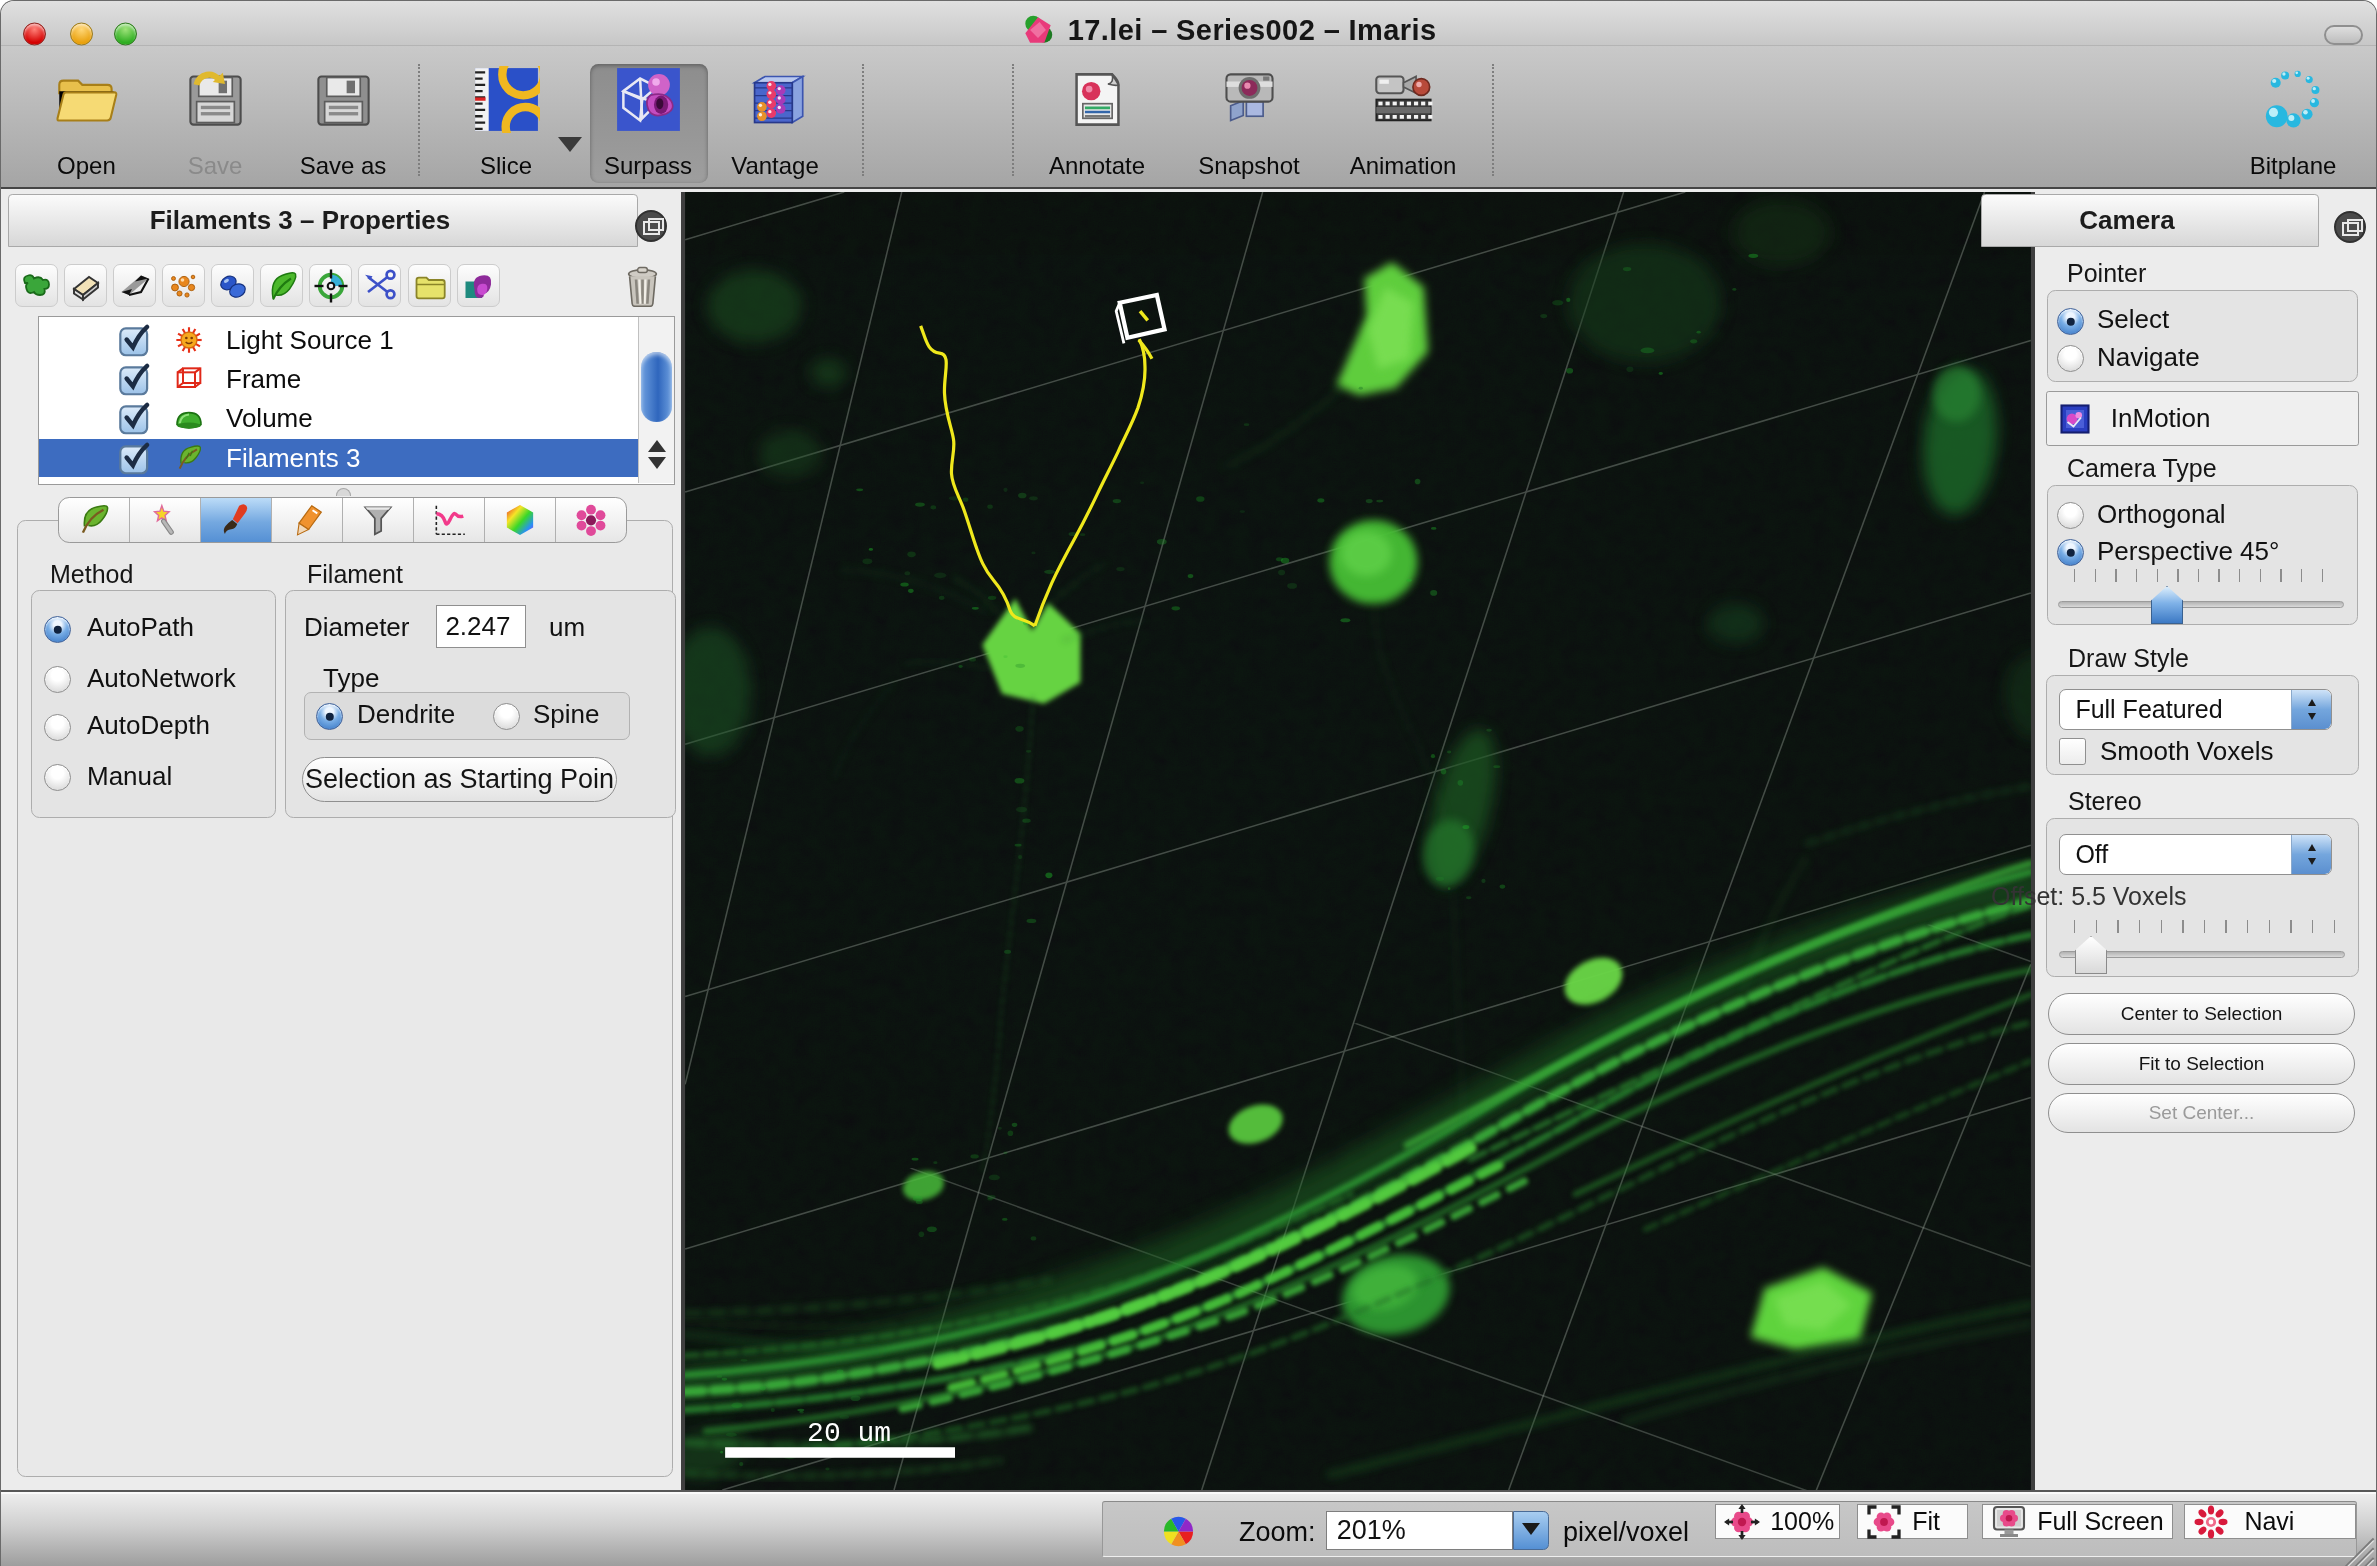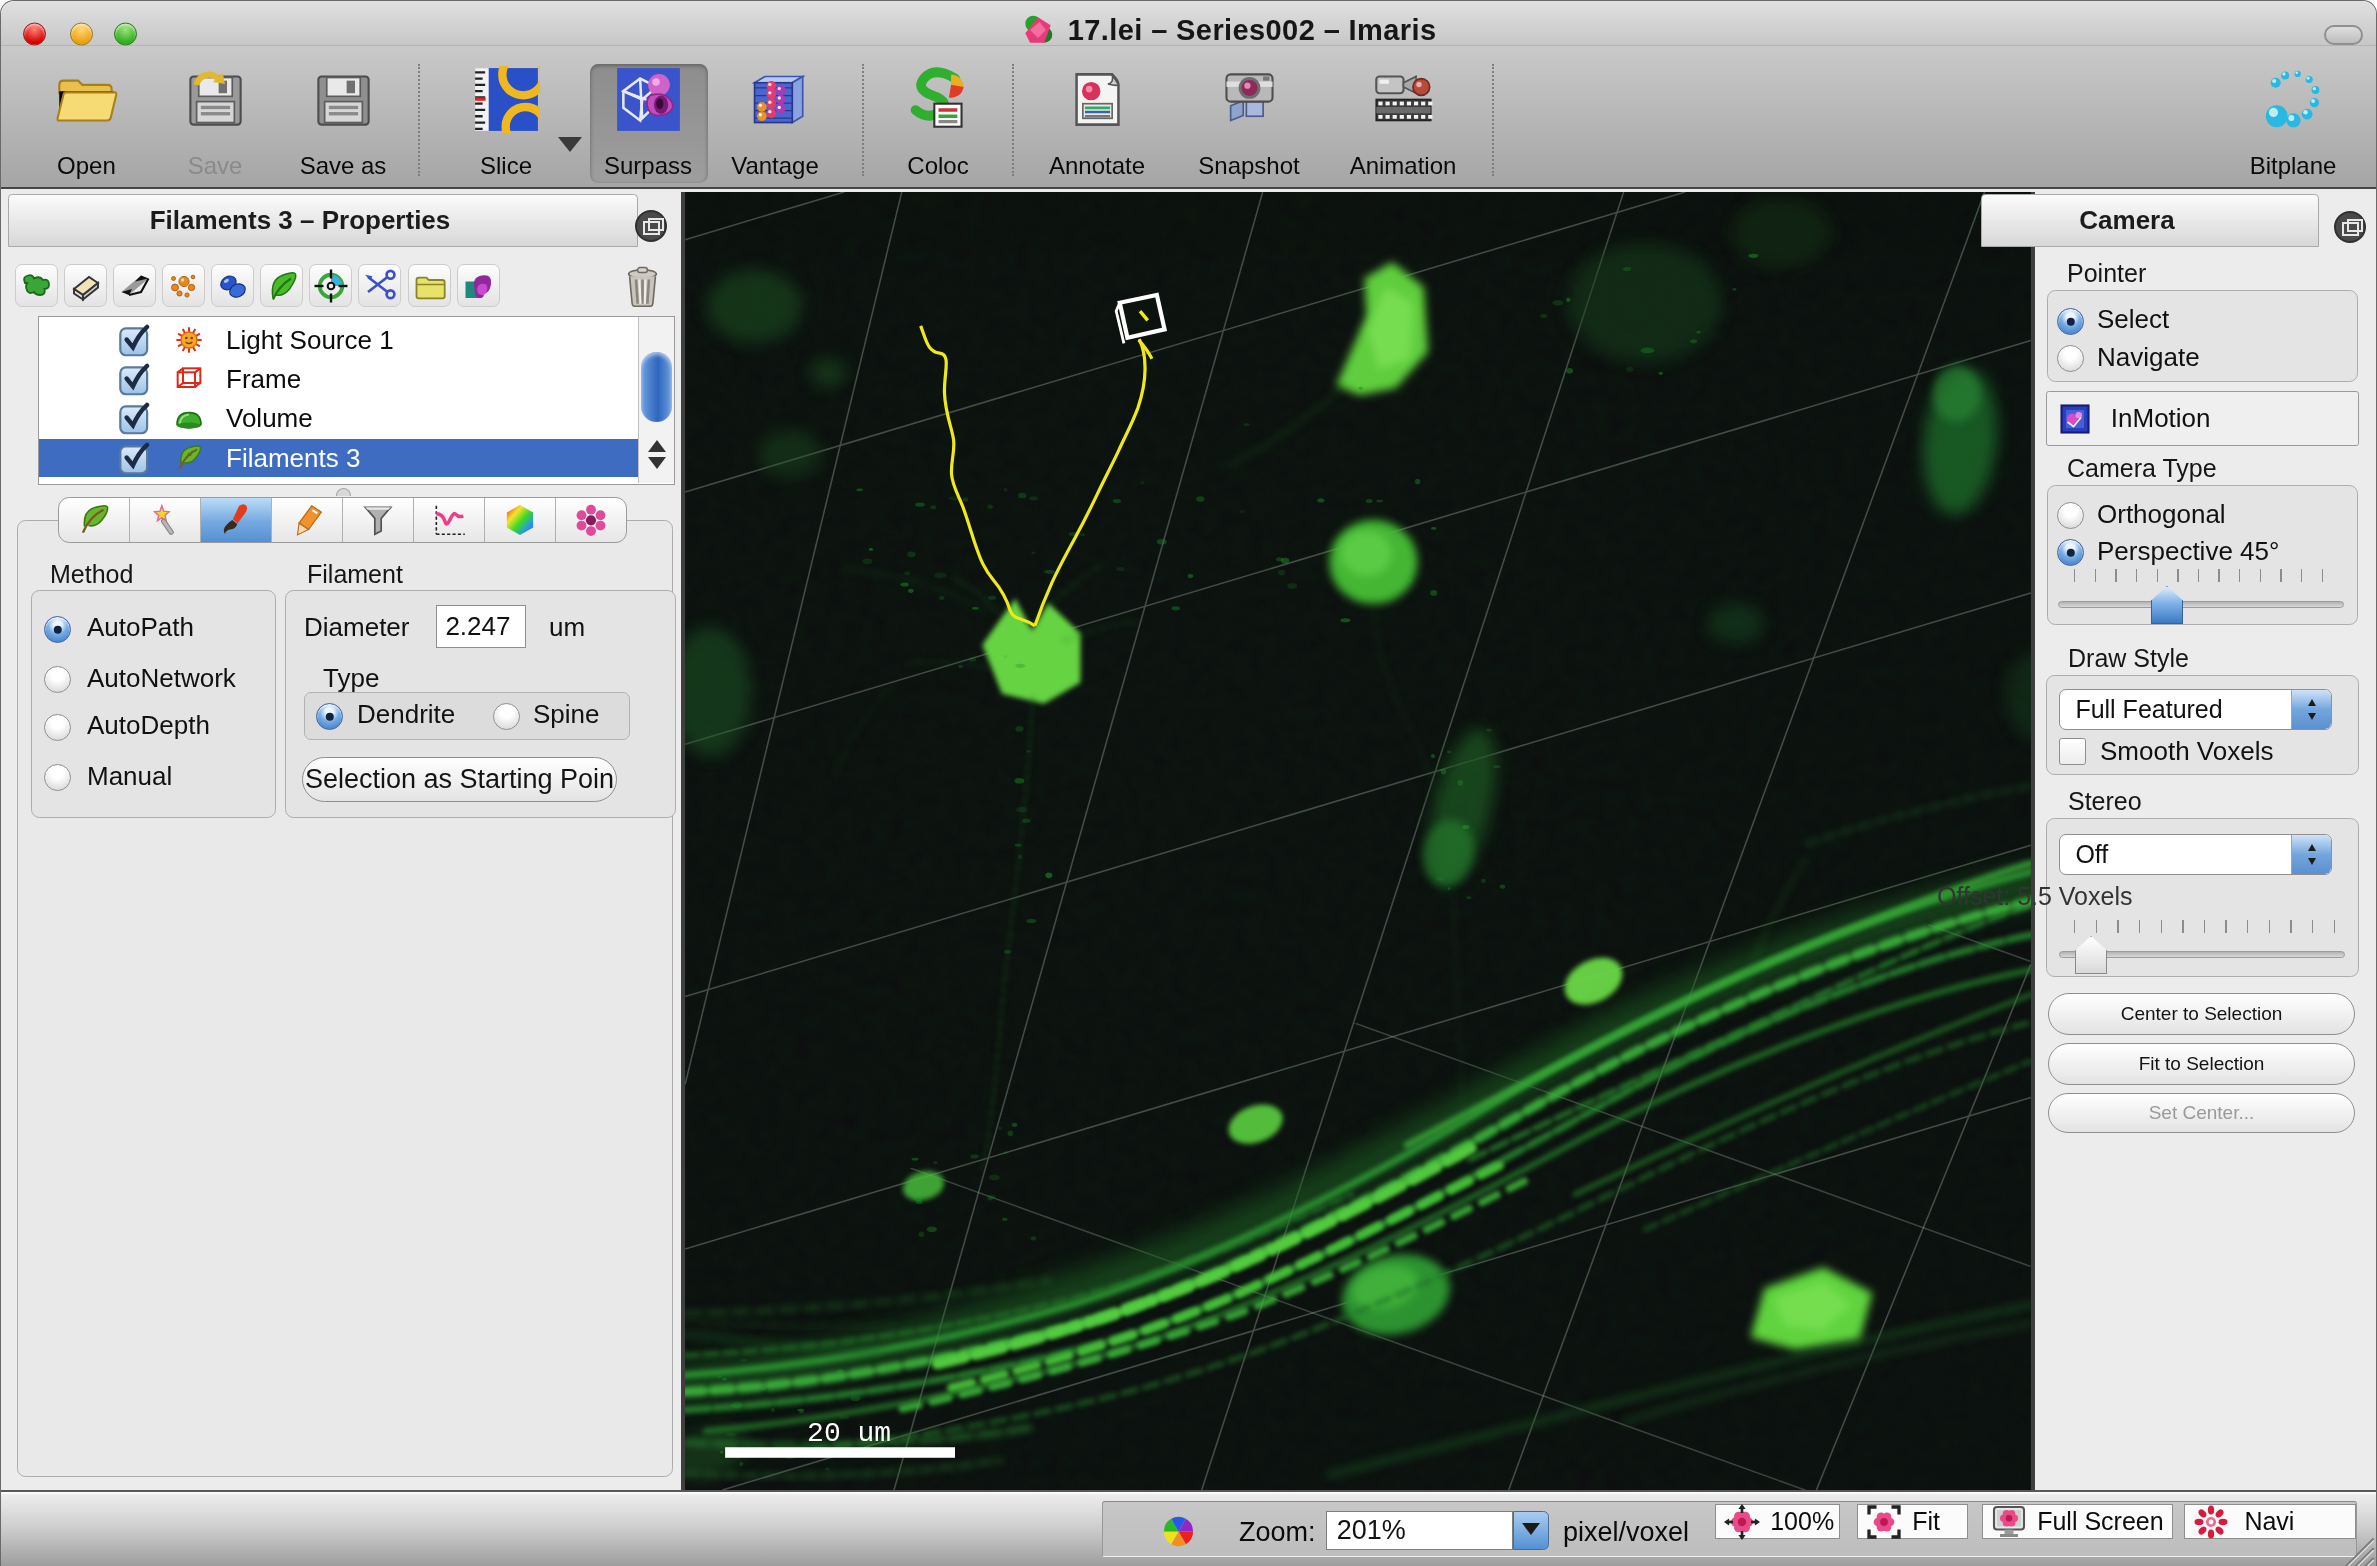--- a/index.html
+++ b/index.html
@@ -155,35 +155,20 @@
           <circle cx="14" cy="9.5" r="2.3" fill="#e83a6a"></circle>
           <circle cx="13.3" cy="8.8" r=".8" fill="#fff" opacity=".85"></circle>
           <circle cx="18.5" cy="20.5" r="2.3" fill="#a83ab8"></circle>
           <circle cx="17.8" cy="19.8" r=".8" fill="#fff" opacity=".85"></circle>
           <circle cx="18.5" cy="16" r="2.3" fill="#a83ab8"></circle>
           <circle cx="17.8" cy="15.3" r=".8" fill="#fff" opacity=".85"></circle>
           <circle cx="18.5" cy="11.5" r="2.3" fill="#a83ab8"></circle>
           <circle cx="17.8" cy="10.8" r=".8" fill="#fff" opacity=".85"></circle>
         </svg>
         <span class="lb" style="color:#0a0a0a">Vantage</span>
-      </div>
-      <div class="titem" style="left:874px">
-        <span class="ic" style="height:4.2px;display:block"></span>
-        <svg class="ic" width="67" height="67" viewBox="0 0 32 32">
-          <path d="M24 6 q-10 -6 -15 0 q-4 5 4 8 q9 3 4 8 q-6 4 -12 -1" stroke="#2fae2f" stroke-width="4.6" fill="none" stroke-linecap="round"></path>
-          <path d="M22 4 a6 6 0 0 1 6 6 l-6 1 z" fill="#e8b020"></path>
-          <path d="M28 10 a6 6 0 0 1 -7 5 l1 -6z" fill="#e03c28"></path>
-          <rect x="14" y="18" width="13" height="11" fill="#fff" stroke="#333" stroke-width="1"></rect>
-          <g stroke-width="1.6">
-            <line x1="16" y1="21" x2="25" y2="21" stroke="#c33"></line>
-            <line x1="16" y1="24" x2="25" y2="24" stroke="#3a3"></line>
-            <line x1="16" y1="26.6" x2="25" y2="26.6" stroke="#888"></line>
-          </g>
-        </svg>
-        <span class="lb" style="color:#0a0a0a">Coloc</span>
       </div>
       <div class="titem" style="left:1033px">
         <span class="ic" style="height:4.2px;display:block"></span>
         <svg class="ic" width="67" height="67" viewBox="0 0 32 32">
           <path d="M6 4 h17 q3 3 3 5 v19 h-20Z" fill="#f4f4f4" stroke="#555" stroke-width="1.2"></path>
           <path d="M23 4 q1 4 -2 4.6 q4 1 5 .4 Z" fill="#cfcfcf" stroke="#555" stroke-width=".8"></path>
           <circle cx="13" cy="12" r="4.4" fill="#d8325a"></circle>
           <circle cx="12" cy="11" r="1.6" fill="#f08aa8"></circle>
           <rect x="9" y="18" width="14" height="7" fill="#e8e8e8" stroke="#666" stroke-width=".8"></rect>
           <g stroke-width="1.2">
@@ -857,21 +842,21 @@
     <div class="strack" style="left:2057px;top:600px;width:286px"></div>
     <span class="sthumbB" style="left:2150px;top:585px"></span>
     <div class="glabel" style="left:2067px;top:643px">Draw Style</div>
     <div class="gbox" style="left:2045px;top:674px;width:313px;height:100px"></div>
     <div class="dropdown" style="left:2058px;top:688px;width:273px">Full Featured<span class="dropstep"></span></div>
     <span class="cbox" style="left:2058px;top:737px"></span>
     <span class="rlabel" style="left:2099px;top:735px">Smooth Voxels</span>
     <div class="glabel" style="left:2067px;top:786px">Stereo</div>
     <div class="gbox" style="left:2045px;top:817px;width:313px;height:159px"></div>
     <div class="dropdown" style="left:2058px;top:833px;width:273px">Off<span class="dropstep"></span></div>
-    <div class="glabel" style="left:1936px;top:881px;color:#333">Offset: 5.5 Voxels</div>
+    <div class="glabel" style="left:1990px;top:881px;color:#333">Offset: 5.5 Voxels</div>
     <div class="ticks" style="left:2073px;top:919px;width:261px">
       <i></i>
       <i></i>
       <i></i>
       <i></i>
       <i></i>
       <i></i>
       <i></i>
       <i></i>
       <i></i>

